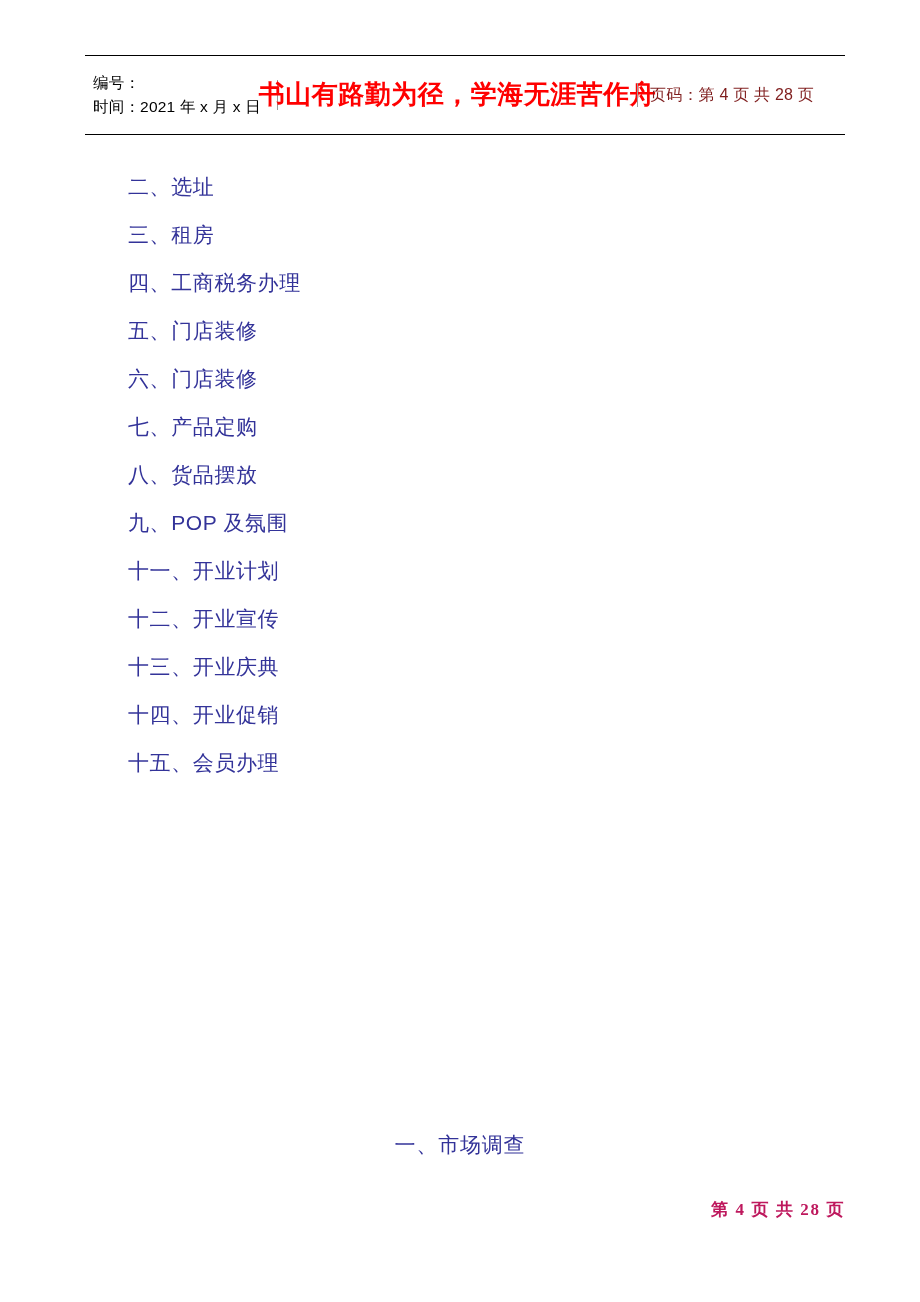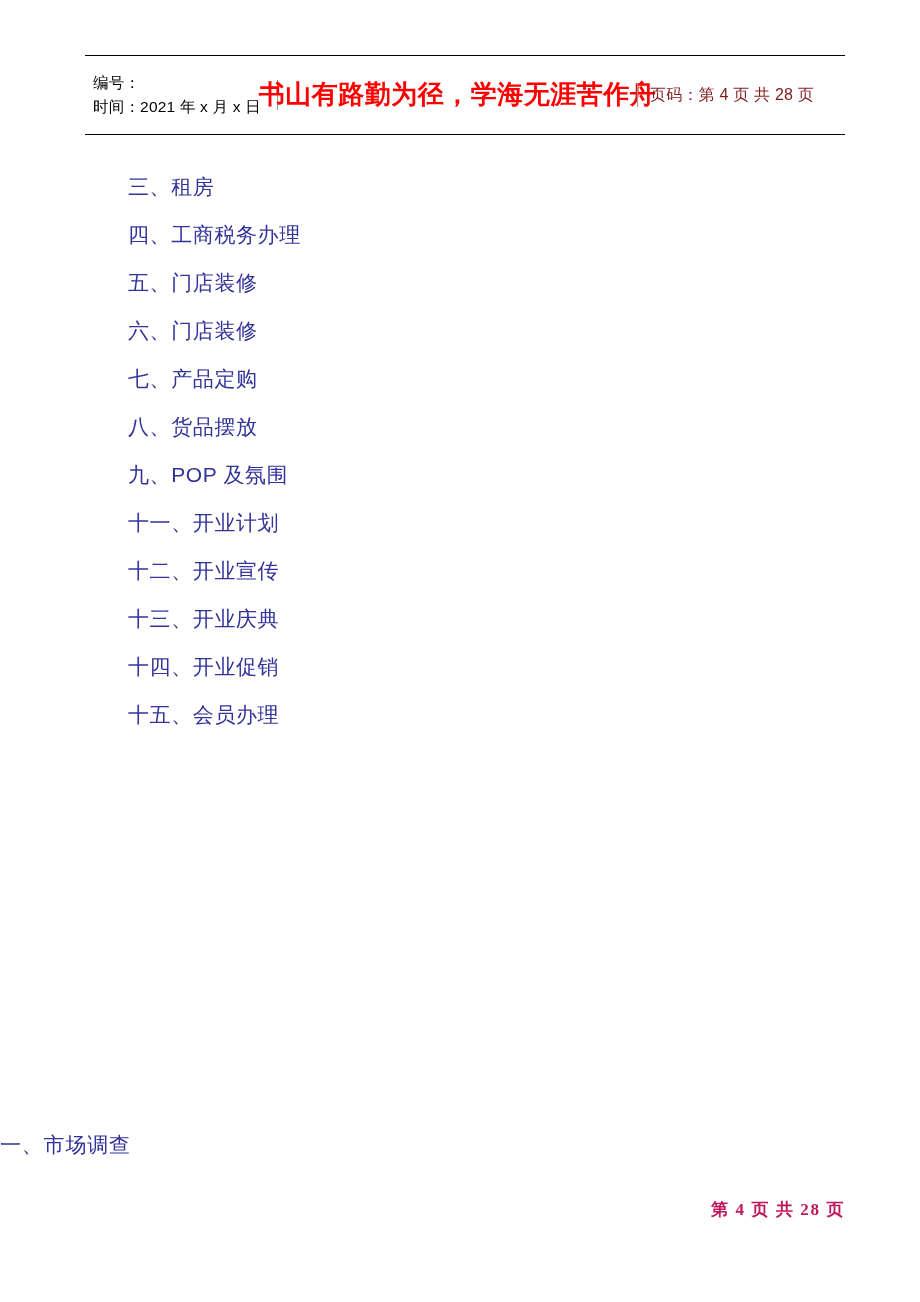--- a/index.html
+++ b/index.html
@@ -93,20 +93,21 @@
     white-space: nowrap;
     letter-spacing: 0.6px;
   }
 
   
   .section-heading {
     position: absolute;
     left: 0;
     top: 1128px;
     width: 920px;
+    text-align: center;
     font-size: 21px;
     line-height: 34px;
     color: #333399;
     letter-spacing: 0.8px;
   }
 
   
   .doc-footer {
     position: absolute;
     left: 0;
@@ -136,20 +137,21 @@
     <div class="hdr-motto">书山有路勤为径，学海无涯苦作舟</div>
   </div>
 
   <div class="hdr-cell hdr-cell-right">
     <div class="hdr-page">页码：第 4 页 共 28 页</div>
   </div>
 
 </div>
 
 <ul class="toc-list">
+  <li class="toc-item">二、选址</li>
   <li class="toc-item">三、租房</li>
   <li class="toc-item">四、工商税务办理</li>
   <li class="toc-item">五、门店装修</li>
   <li class="toc-item">六、门店装修</li>
   <li class="toc-item">七、产品定购</li>
   <li class="toc-item">八、货品摆放</li>
   <li class="toc-item">九、POP 及氛围</li>
   <li class="toc-item">十一、开业计划</li>
   <li class="toc-item">十二、开业宣传</li>
   <li class="toc-item">十三、开业庆典</li>

